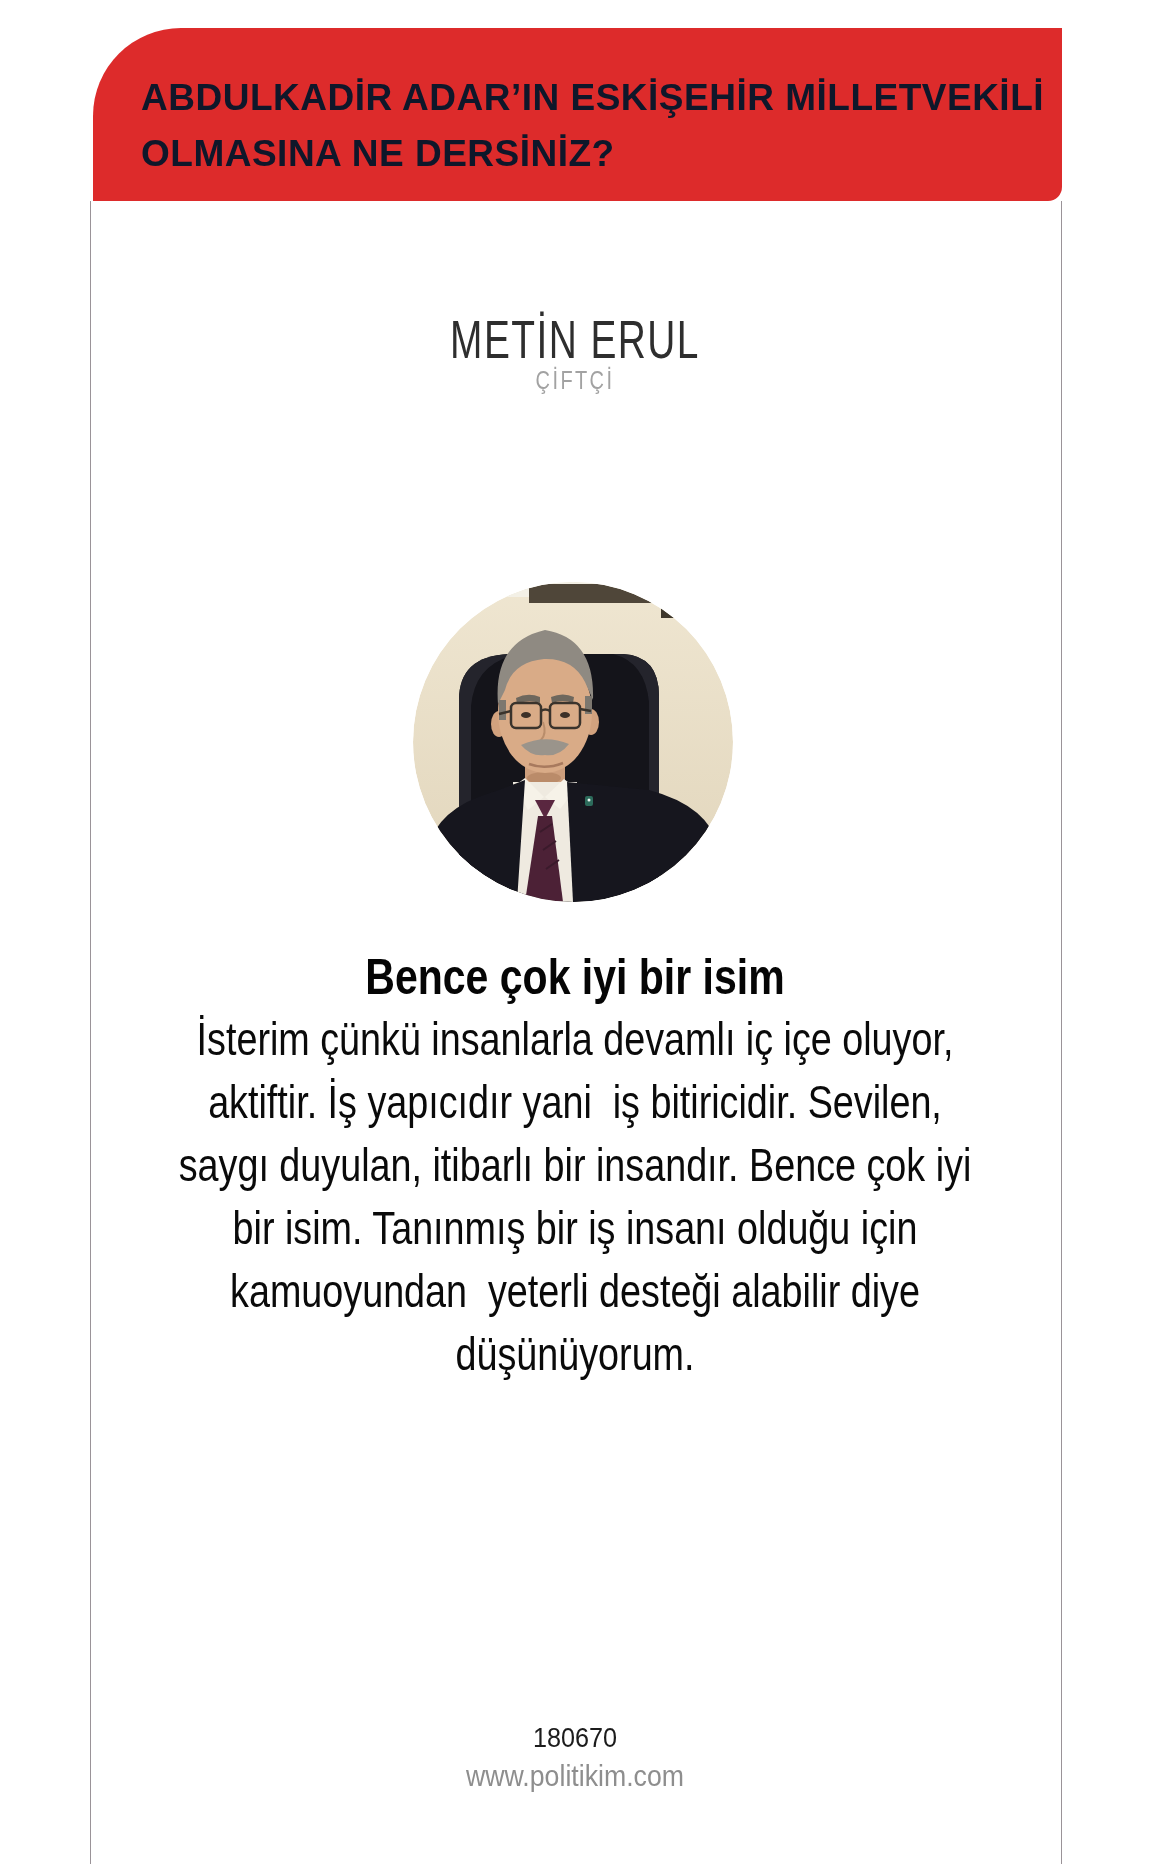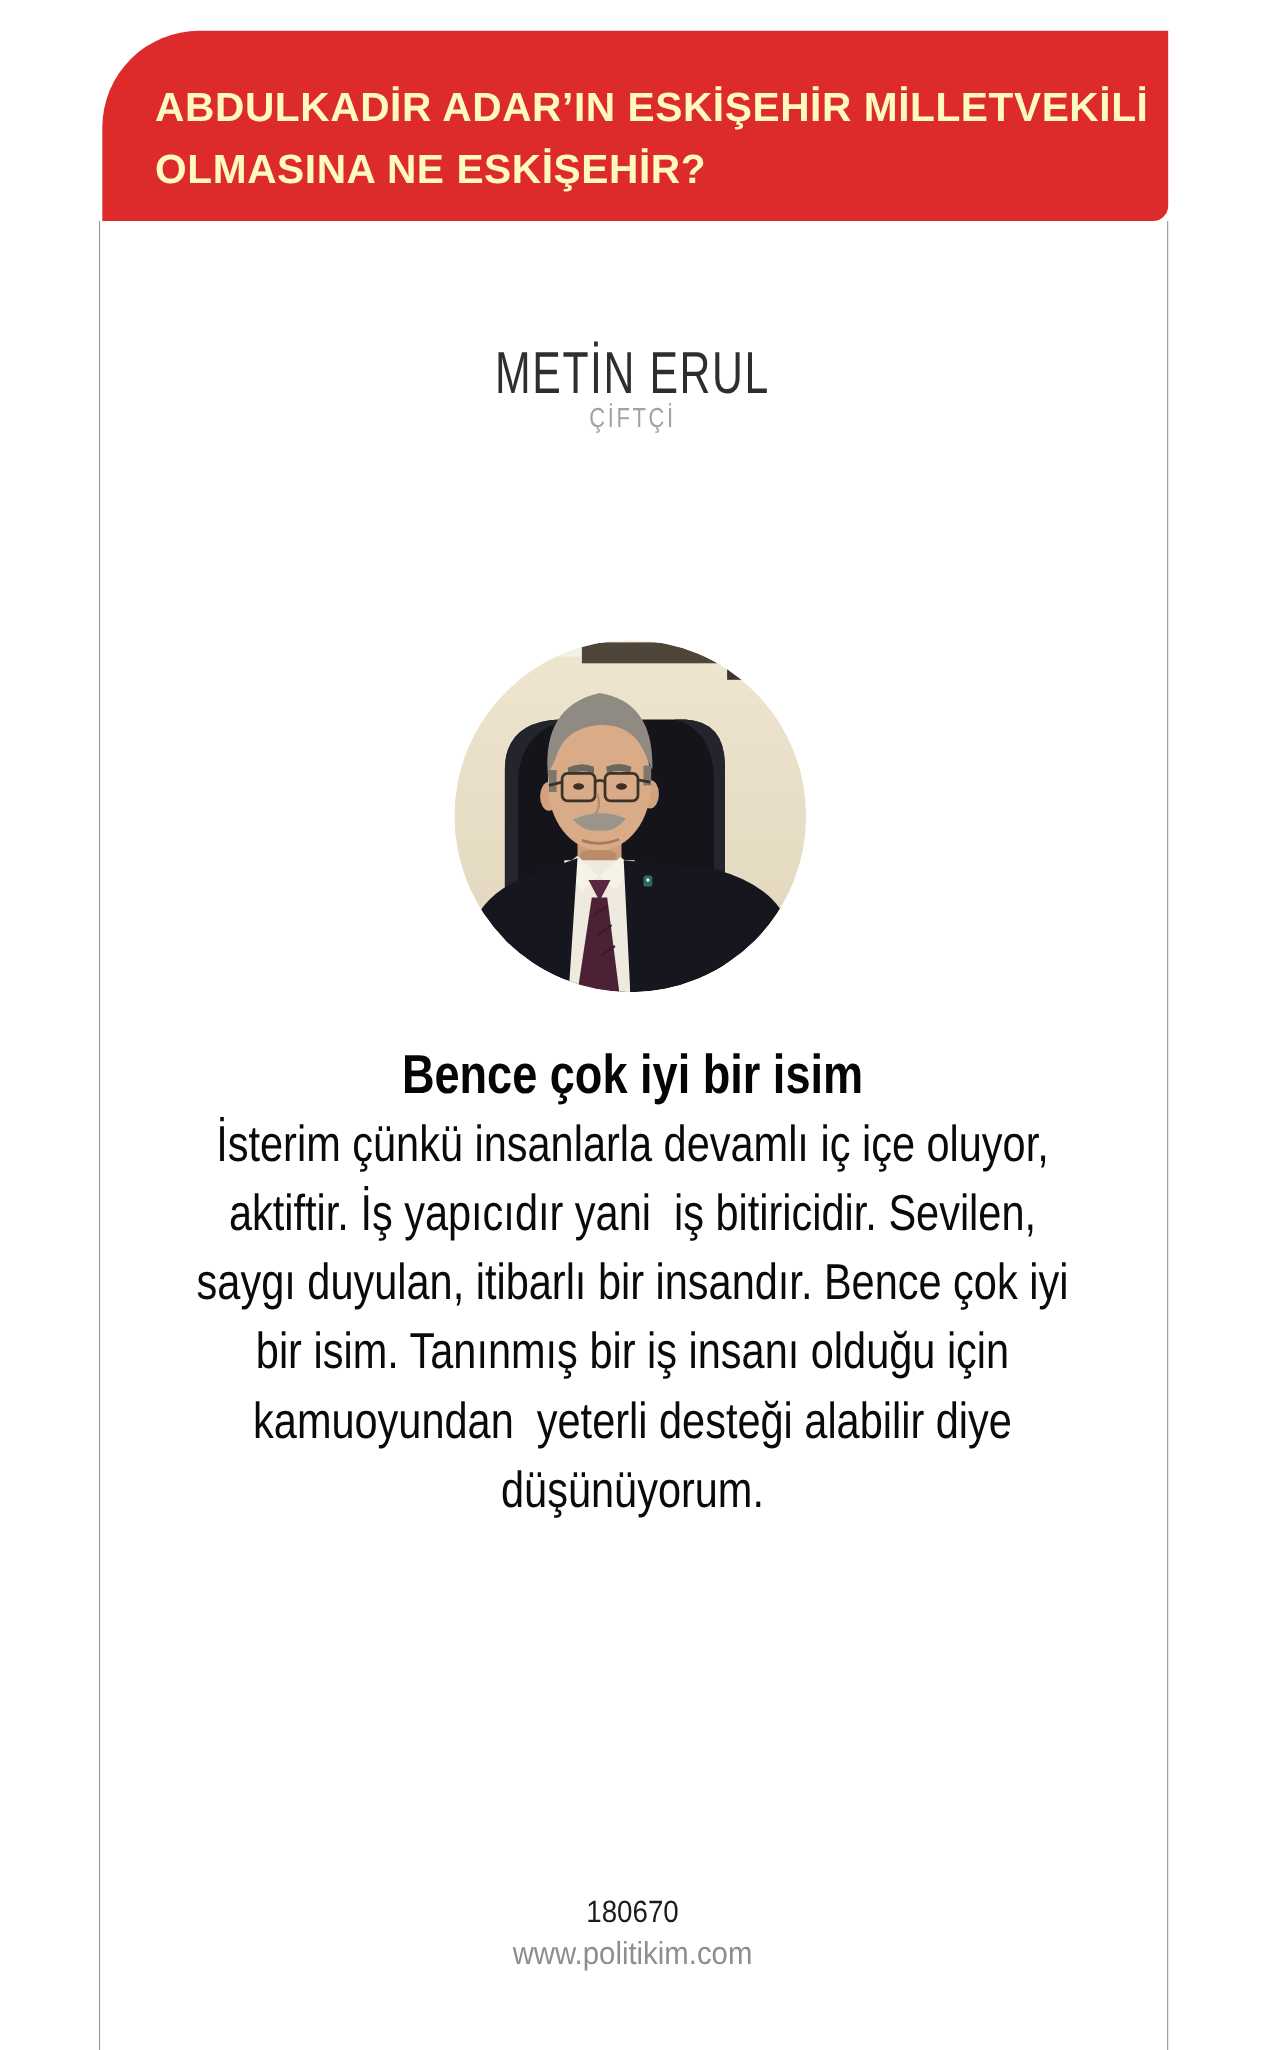--- a/index.html
+++ b/index.html
@@ -10,21 +10,21 @@
   .side-line{position:absolute;top:201px;bottom:0;width:1px;background:#9a9398;}
   .side-line.left{left:90px;}
   .side-line.right{left:1061px;}
 
   .banner{
     position:absolute;left:93px;top:28px;width:969px;height:173px;
     background:#DD2B2B;border-radius:88px 0 14px 0;box-sizing:border-box;
     padding:42px 30px 0 48px;
   }
   .banner-line{
-    color:#fef9c3;font-size:37px;font-weight:700;line-height:56px;
+    color:#0f172a;font-size:37px;font-weight:700;line-height:56px;
     letter-spacing:0.5px;white-space:nowrap;
   }
 
   .respondent-name{
     position:absolute;left:0;top:308px;width:100%;text-align:center;
     font-size:54px;font-weight:200;color:#2e2e2e;letter-spacing:2px;
     transform:scaleX(0.72);white-space:nowrap;
   }
   .respondent-title{
     position:absolute;left:0;top:366px;width:100%;text-align:center;
@@ -72,21 +72,21 @@
 </head>
 <body>
 
 <div class="page">
 
   <div class="side-line left"></div>
   <div class="side-line right"></div>
 
   <div class="banner">
     <div class="banner-line">ABDULKADİR ADAR’IN ESKİŞEHİR MİLLETVEKİLİ</div>
-    <div class="banner-line">OLMASINA NE ESKİŞEHİR?</div>
+    <div class="banner-line">OLMASINA NE DERSİNİZ?</div>
   </div>
 
   <div class="respondent-name">METİN ERUL</div>
   <div class="respondent-title">ÇİFTÇİ</div>
 
   <div class="photo">
     <svg viewBox="0 0 320 320">
       <defs>
         <clipPath id="pc">
             <circle cx="160" cy="160" r="160"></circle>

